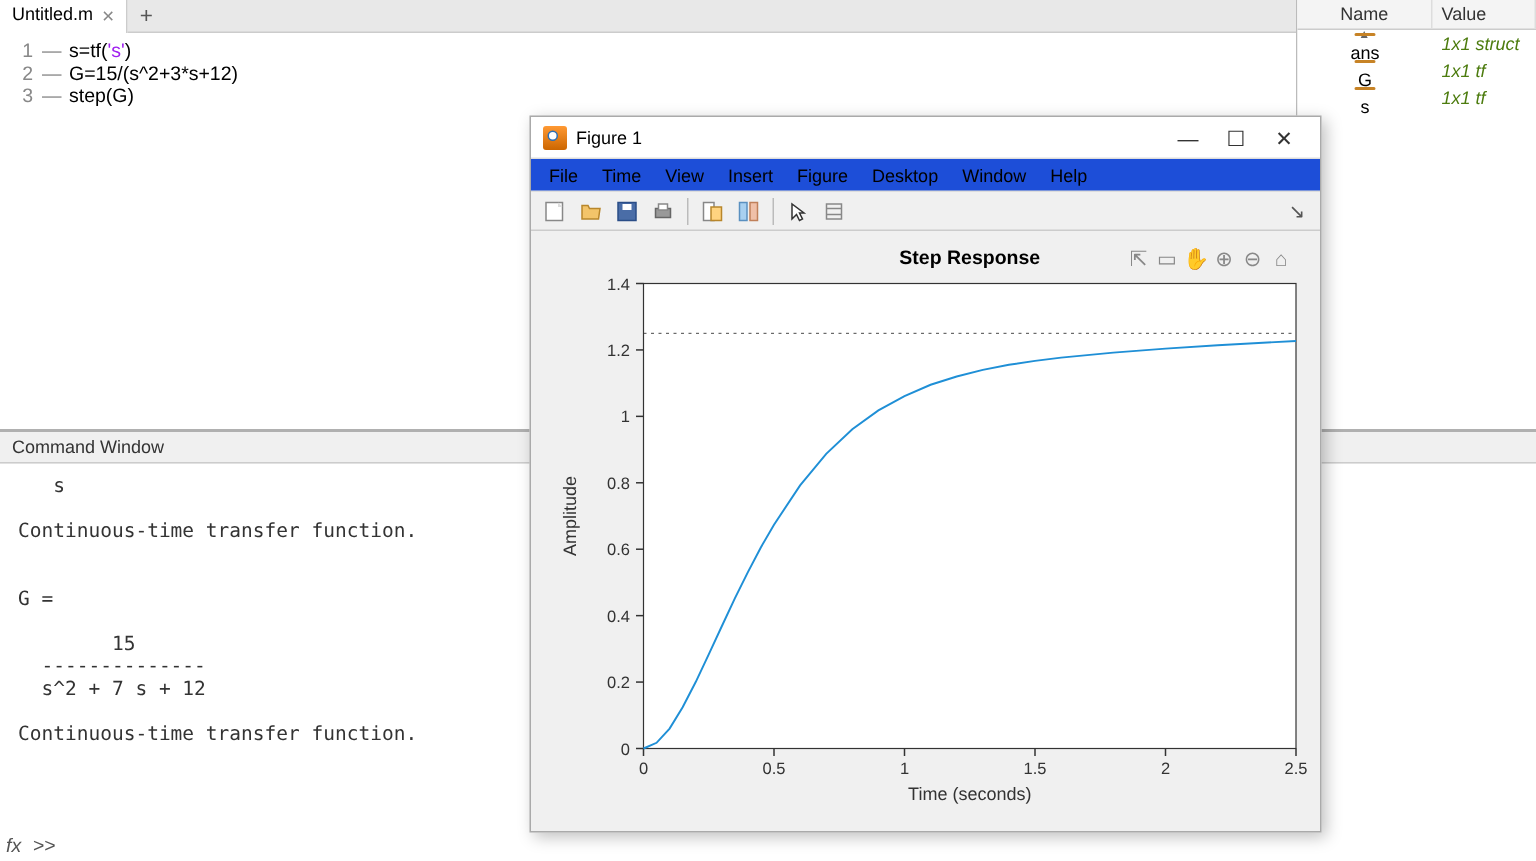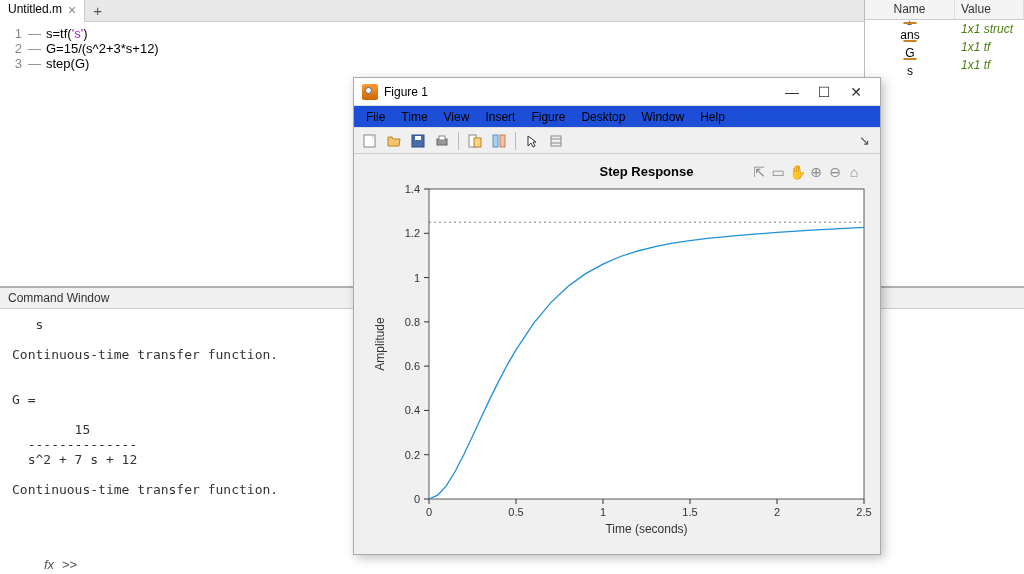--- a/index.html
+++ b/index.html
@@ -23,21 +23,21 @@
 .ws-col.name { width: 90px; display:flex; align-items:center; gap:2px;flex-direction:column; }
 .ws-col.value { flex: 1; }
 .ws-row { display: flex; height: 18px; font-size: 12px; }
 .ws-row .name { width: 90px; padding: 2px 4px; display: flex; align-items: center; gap: 4px; flex-direction: column; }
 .ws-row .value { flex: 1; padding: 2px 6px; color: #4d7c0f; font-style: italic; }
 .ws-icon { width: 14px; height: 12px; background: linear-gradient(#ffc966,#e89a2b); border: 1px solid #c78326; border-radius: 1px; display: inline-block; }
 .cmd-panel { border-top: 2px solid #b0b0b0; height: 288px; }
 .cmd-title { padding: 3px 8px; font-size: 12px; color: #333; background: #f0f0f0; border-bottom: 1px solid #ccc; }
 .cmd-body { padding: 8px 12px; font-family: Consolas, monospace; font-size: 13px; white-space: pre; color: #333; }
 .cmd-prompt { position: absolute; bottom: 2px; left: 4px; font-family: Consolas, monospace; font-size: 13px; color: #555; }
-.cmd-prompt .fx { font-style: italic; margin-left: 40px; }
+.cmd-prompt .fx { font-style: italic; }
 
 .figure-window { position: absolute; left: 353px; top: 77px; width: 528px; height: 478px; background: #f0f0f0; border: 1px solid #aaa; box-shadow: 3px 3px 10px rgba(0,0,0,0.25); }
 .fig-titlebar { height: 28px; background: #fff; display: flex; align-items: center; padding: 0 8px; border-bottom: 1px solid #ddd; }
 .fig-icon { width: 16px; height: 16px; margin-right: 6px; background: linear-gradient(#ff9933,#cc6600); border-radius: 2px; position: relative; }
 .fig-icon::after { content:""; position:absolute; left:3px; top:3px; width:5px; height:5px; border-radius:50%; border:1px solid #2a6fb8; background:#fff; }
 .fig-title { flex: 1; font-size: 12px; }
 .winbtn { width: 32px; height: 22px; display: flex; align-items: center; justify-content: center; color: #333; font-size: 14px; cursor: pointer; }
 .fig-menubar { height: 22px; background: #1d4ed8; display: flex; align-items: center; gap: 4px; padding: 0 6px; font-size: 12px; border-bottom: 1px solid #ddd; }
 .fig-menu-item { padding: 2px 6px; cursor: pointer; }
 .fig-toolbar { height: 26px; display: flex; align-items: center; gap: 4px; padding: 0 6px; border-bottom: 1px solid #ccc; background: #f0f0f0; }

